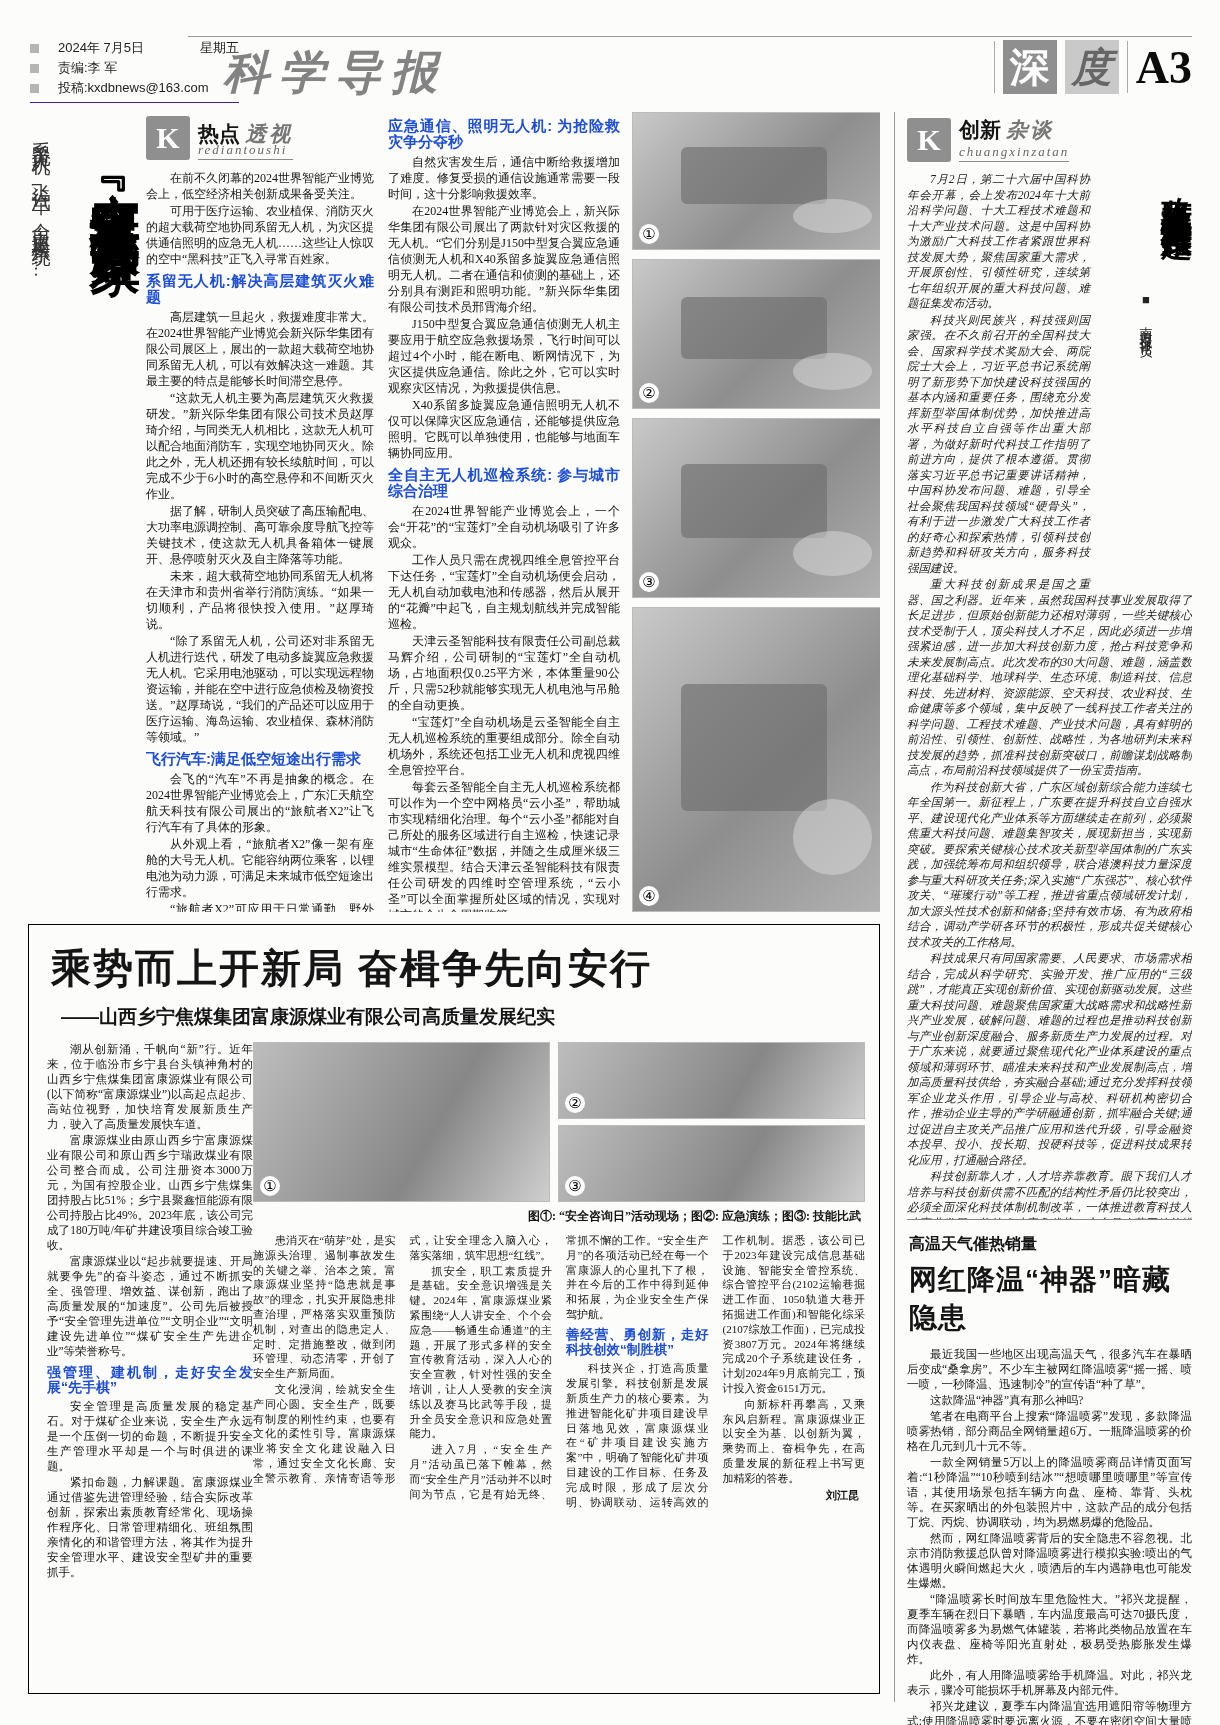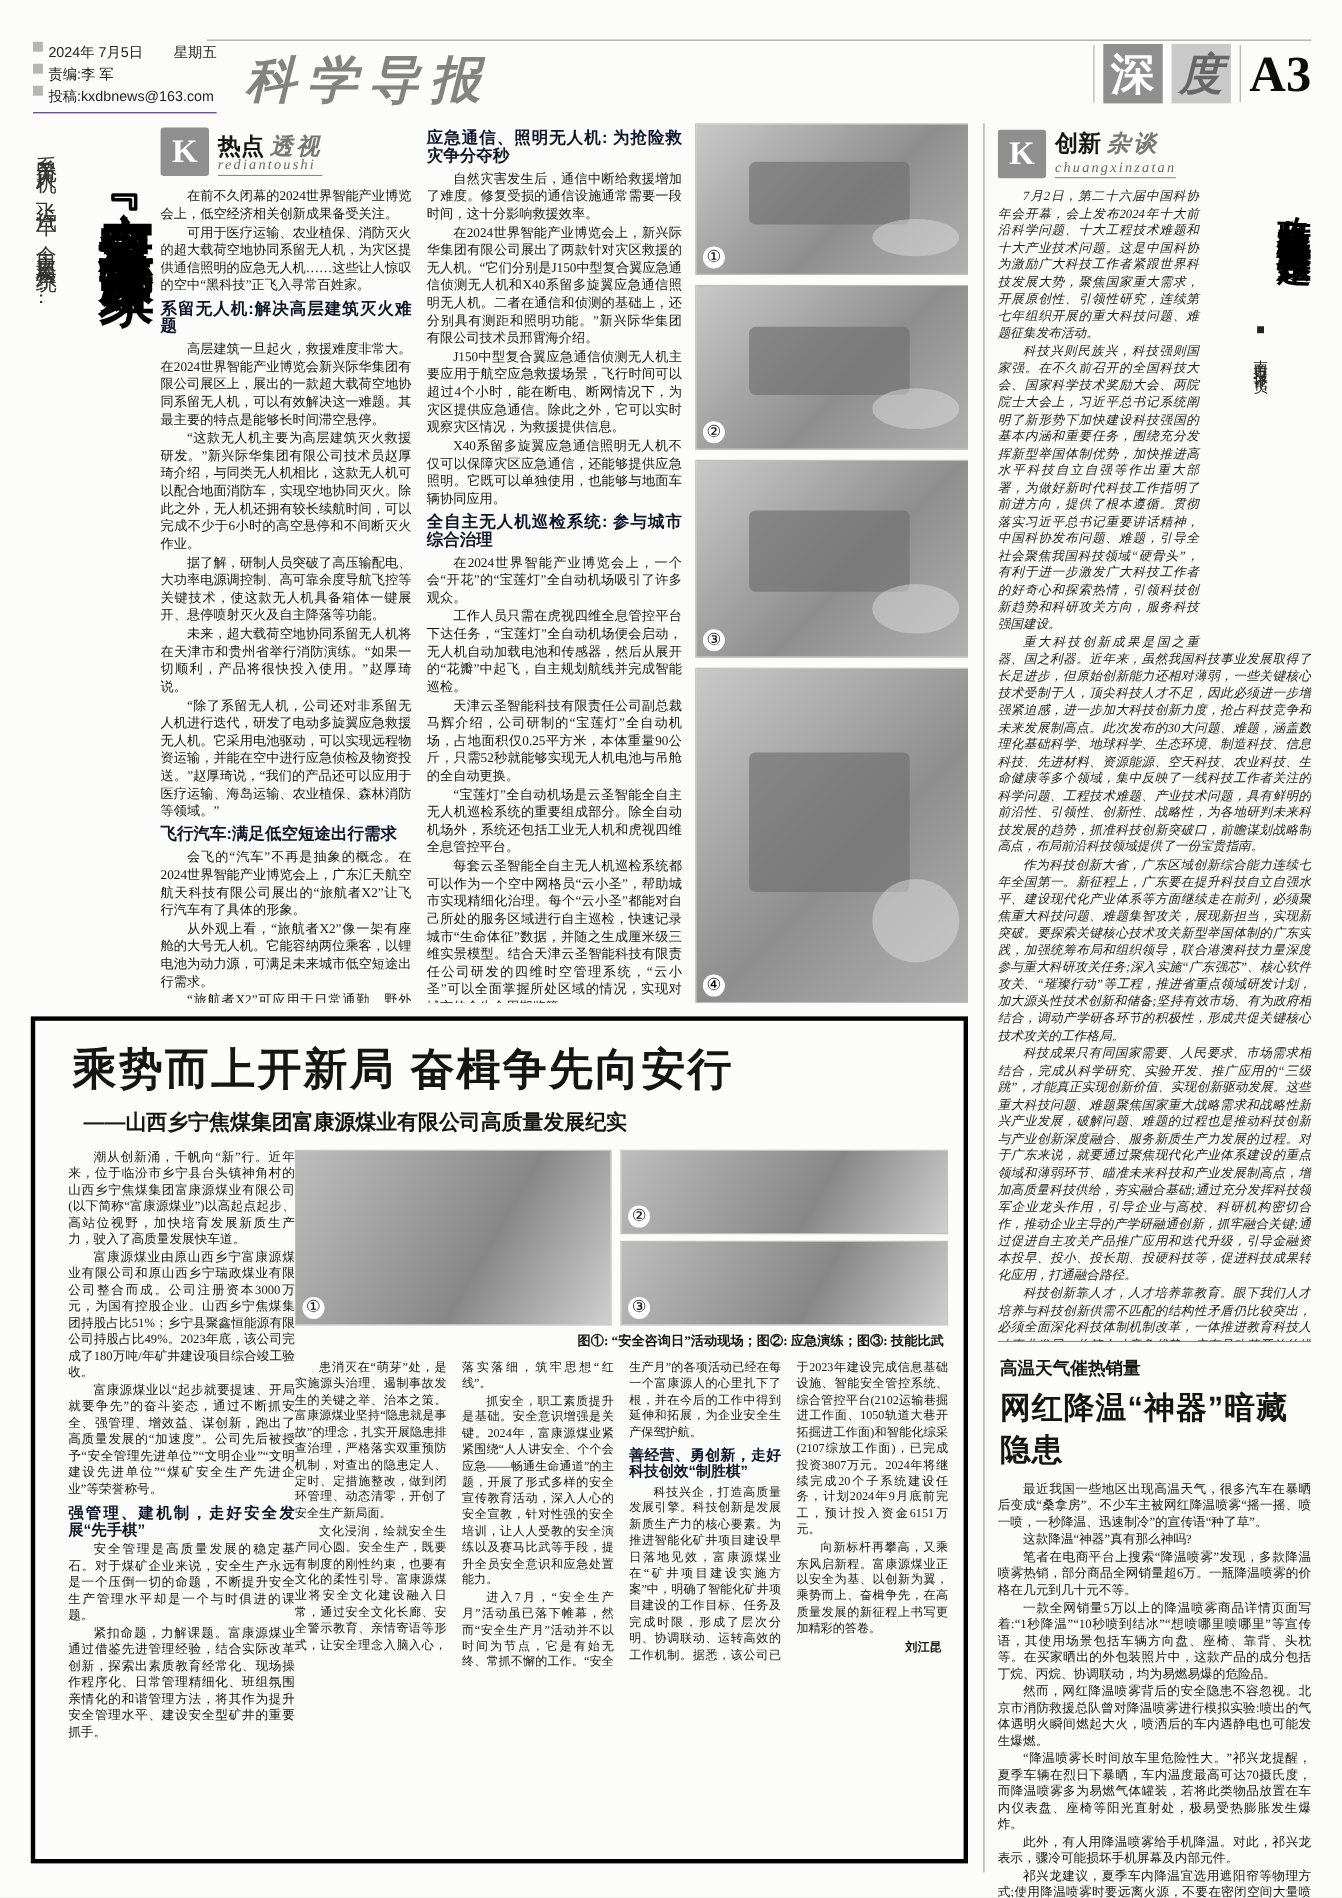--- a/index.html
+++ b/index.html
@@ -2,21 +2,21 @@
 <html><head>
 <meta charset="utf-8">
 <style>
   html,body{margin:0;padding:0;background:#e8e8e8;}
   .page{width:1220px;height:1725px;background:#fcfcfb;position:relative;overflow:hidden;
         font-family:"Liberation Serif","DejaVu Serif",serif;color:#151515;box-sizing:border-box;padding:16px 28px 0 28px;}
   
   .masthead{position:relative;height:96px;}
   .mast-rule{position:absolute;left:160px;right:0;top:20px;border-top:1px solid #9a9a9a;}
   .meta{position:absolute;left:2px;top:22px;font-family:"Liberation Sans",sans-serif;font-size:13px;line-height:20px;color:#222;}
-  .meta .row{display:flex;align-items:flex-start;gap:5px;}
+  .meta .row{display:flex;align-items:center;gap:19px;}
   .sq{width:9px;height:9px;background:#b5b5b5;display:inline-block;}
   .meta-underline{border-bottom:1px solid #4c1d95;padding-bottom:4px;}
   .brand{position:absolute;left:195px;top:26px;font-size:46px;font-weight:bold;font-style:italic;color:#838383;
          letter-spacing:10px;font-family:"Liberation Serif",serif;}
   .plate{position:absolute;right:0;top:24px;display:flex;align-items:center;gap:8px;}
   .plate .tick{width:1px;height:52px;background:#aaa;}
   .pbox{width:54px;height:54px;display:flex;align-items:center;justify-content:center;font-size:40px;font-weight:bold;}
   .pbox.dark{background:#8f8f8f;color:#fff;font-family:"Liberation Sans",sans-serif;}
   .pbox.lite{background:#c9c9c9;color:#666;font-style:italic;}
   .pageno{font-size:46px;font-weight:bold;color:#0c0c0c;font-family:"Liberation Serif",serif;}
@@ -35,21 +35,21 @@
   .ncol2{width:232px;}
   .k-header{display:flex;align-items:flex-end;gap:8px;margin:4px 0 10px 0;}
   .klogo{width:44px;height:44px;background:#8f8f8f;color:#fff;display:flex;align-items:center;justify-content:center;
          font-size:30px;font-weight:bold;font-family:"Liberation Serif",serif;border-radius:3px;}
   .ktitles{border-bottom:1px solid #8a8a8a;padding-bottom:1px;}
   .ktop{font-size:21px;}
   .ktop .b{font-weight:900;font-family:"Liberation Sans",sans-serif;}
   .ktop .s{font-style:italic;color:#777;font-weight:bold;letter-spacing:3px;}
   .kpy{font-size:13px;font-style:italic;color:#666;letter-spacing:2px;}
   .flow-para{text-indent:2em;margin:0 0 1px 0;}
-  .flow-subhead{font-family:"Liberation Sans",sans-serif;font-weight:900;font-size:15px;margin:6px 0 4px 0;color:#0f172a;}
+  .flow-subhead{font-family:"Liberation Sans",sans-serif;font-weight:900;font-size:15px;margin:6px 0 4px 0;color:#1d4ed8;}
   .flow-author{text-align:right;font-weight:bold;padding-right:6px;margin-top:2px;}
   
   .photocol{width:268px;flex:none;display:flex;flex-direction:column;gap:9px;padding-left:4px;}
   .ph{position:relative;background:linear-gradient(135deg,#c9c9c9,#8e8e8e 55%,#b5b5b5);border:1px solid #bbb;}
   .ph .shape{position:absolute;left:18%;top:25%;width:55%;height:42%;background:#6e6e6e;border-radius:6px;opacity:.65;}
   .ph .shape2{position:absolute;right:10%;bottom:12%;width:30%;height:25%;background:#dcdcdc;opacity:.5;border-radius:50%;}
   .circnum{position:absolute;left:6px;bottom:5px;background:#fff;border-radius:50%;width:20px;height:20px;line-height:20px;
            text-align:center;font-size:15px;color:#000;}
   
   .zatan{border-bottom:1px solid #888;padding-bottom:10px;height:1108px;overflow:hidden;box-sizing:border-box;}
@@ -59,21 +59,21 @@
   .zbyline{writing-mode:vertical-rl;font-size:13px;letter-spacing:3px;margin-top:120px;color:#222;
            font-family:"Liberation Sans",sans-serif;height:240px;}
   .zhead{writing-mode:vertical-rl;font-size:31px;font-weight:900;letter-spacing:3px;line-height:1.05;
          font-family:"Liberation Sans",sans-serif;color:#000;}
   
   .cooler{padding-top:12px;}
   .kicker{font-size:16px;font-weight:bold;font-family:"Liberation Sans",sans-serif;margin:2px 0 6px 2px;}
   .cool-head{font-size:28px;font-weight:900;font-family:"Liberation Sans",sans-serif;margin:0 0 10px 2px;letter-spacing:1px;}
   .cool-body{font-size:11.5px;line-height:15px;text-align:justify;overflow:hidden;height:390px;}
   
-  .mid-box{border:4px solid #000000;margin-top:12px;height:770px;box-sizing:border-box;padding:14px 14px 10px 30px;overflow:hidden;}
+  .mid-box{border:1px solid #000000;margin-top:12px;height:770px;box-sizing:border-box;padding:14px 14px 10px 18px;overflow:hidden;}
   .mid-head{font-size:40px;font-weight:900;font-family:"Liberation Sans",sans-serif;margin:2px 0 8px 4px;letter-spacing:2px;}
   .mid-sub{font-size:19px;font-weight:bold;font-family:"Liberation Sans",sans-serif;margin:0 0 12px 14px;}
   .mid-content{display:flex;height:620px;}
   .mid-left{width:206px;flex:none;font-size:11.5px;line-height:15px;text-align:justify;overflow:hidden;}
   .mid-left .flow-subhead{font-size:14px;}
   .mid-right{flex:1;display:flex;flex-direction:column;overflow:hidden;}
   .mid-photos{display:flex;gap:8px;height:160px;flex:none;}
   .mph{position:relative;background:linear-gradient(120deg,#bdbdbd,#878787 60%,#cfcfcf);border:1px solid #bbb;}
   .mph.big{width:49%;}
   .mstack{width:51%;display:flex;flex-direction:column;gap:6px;}

